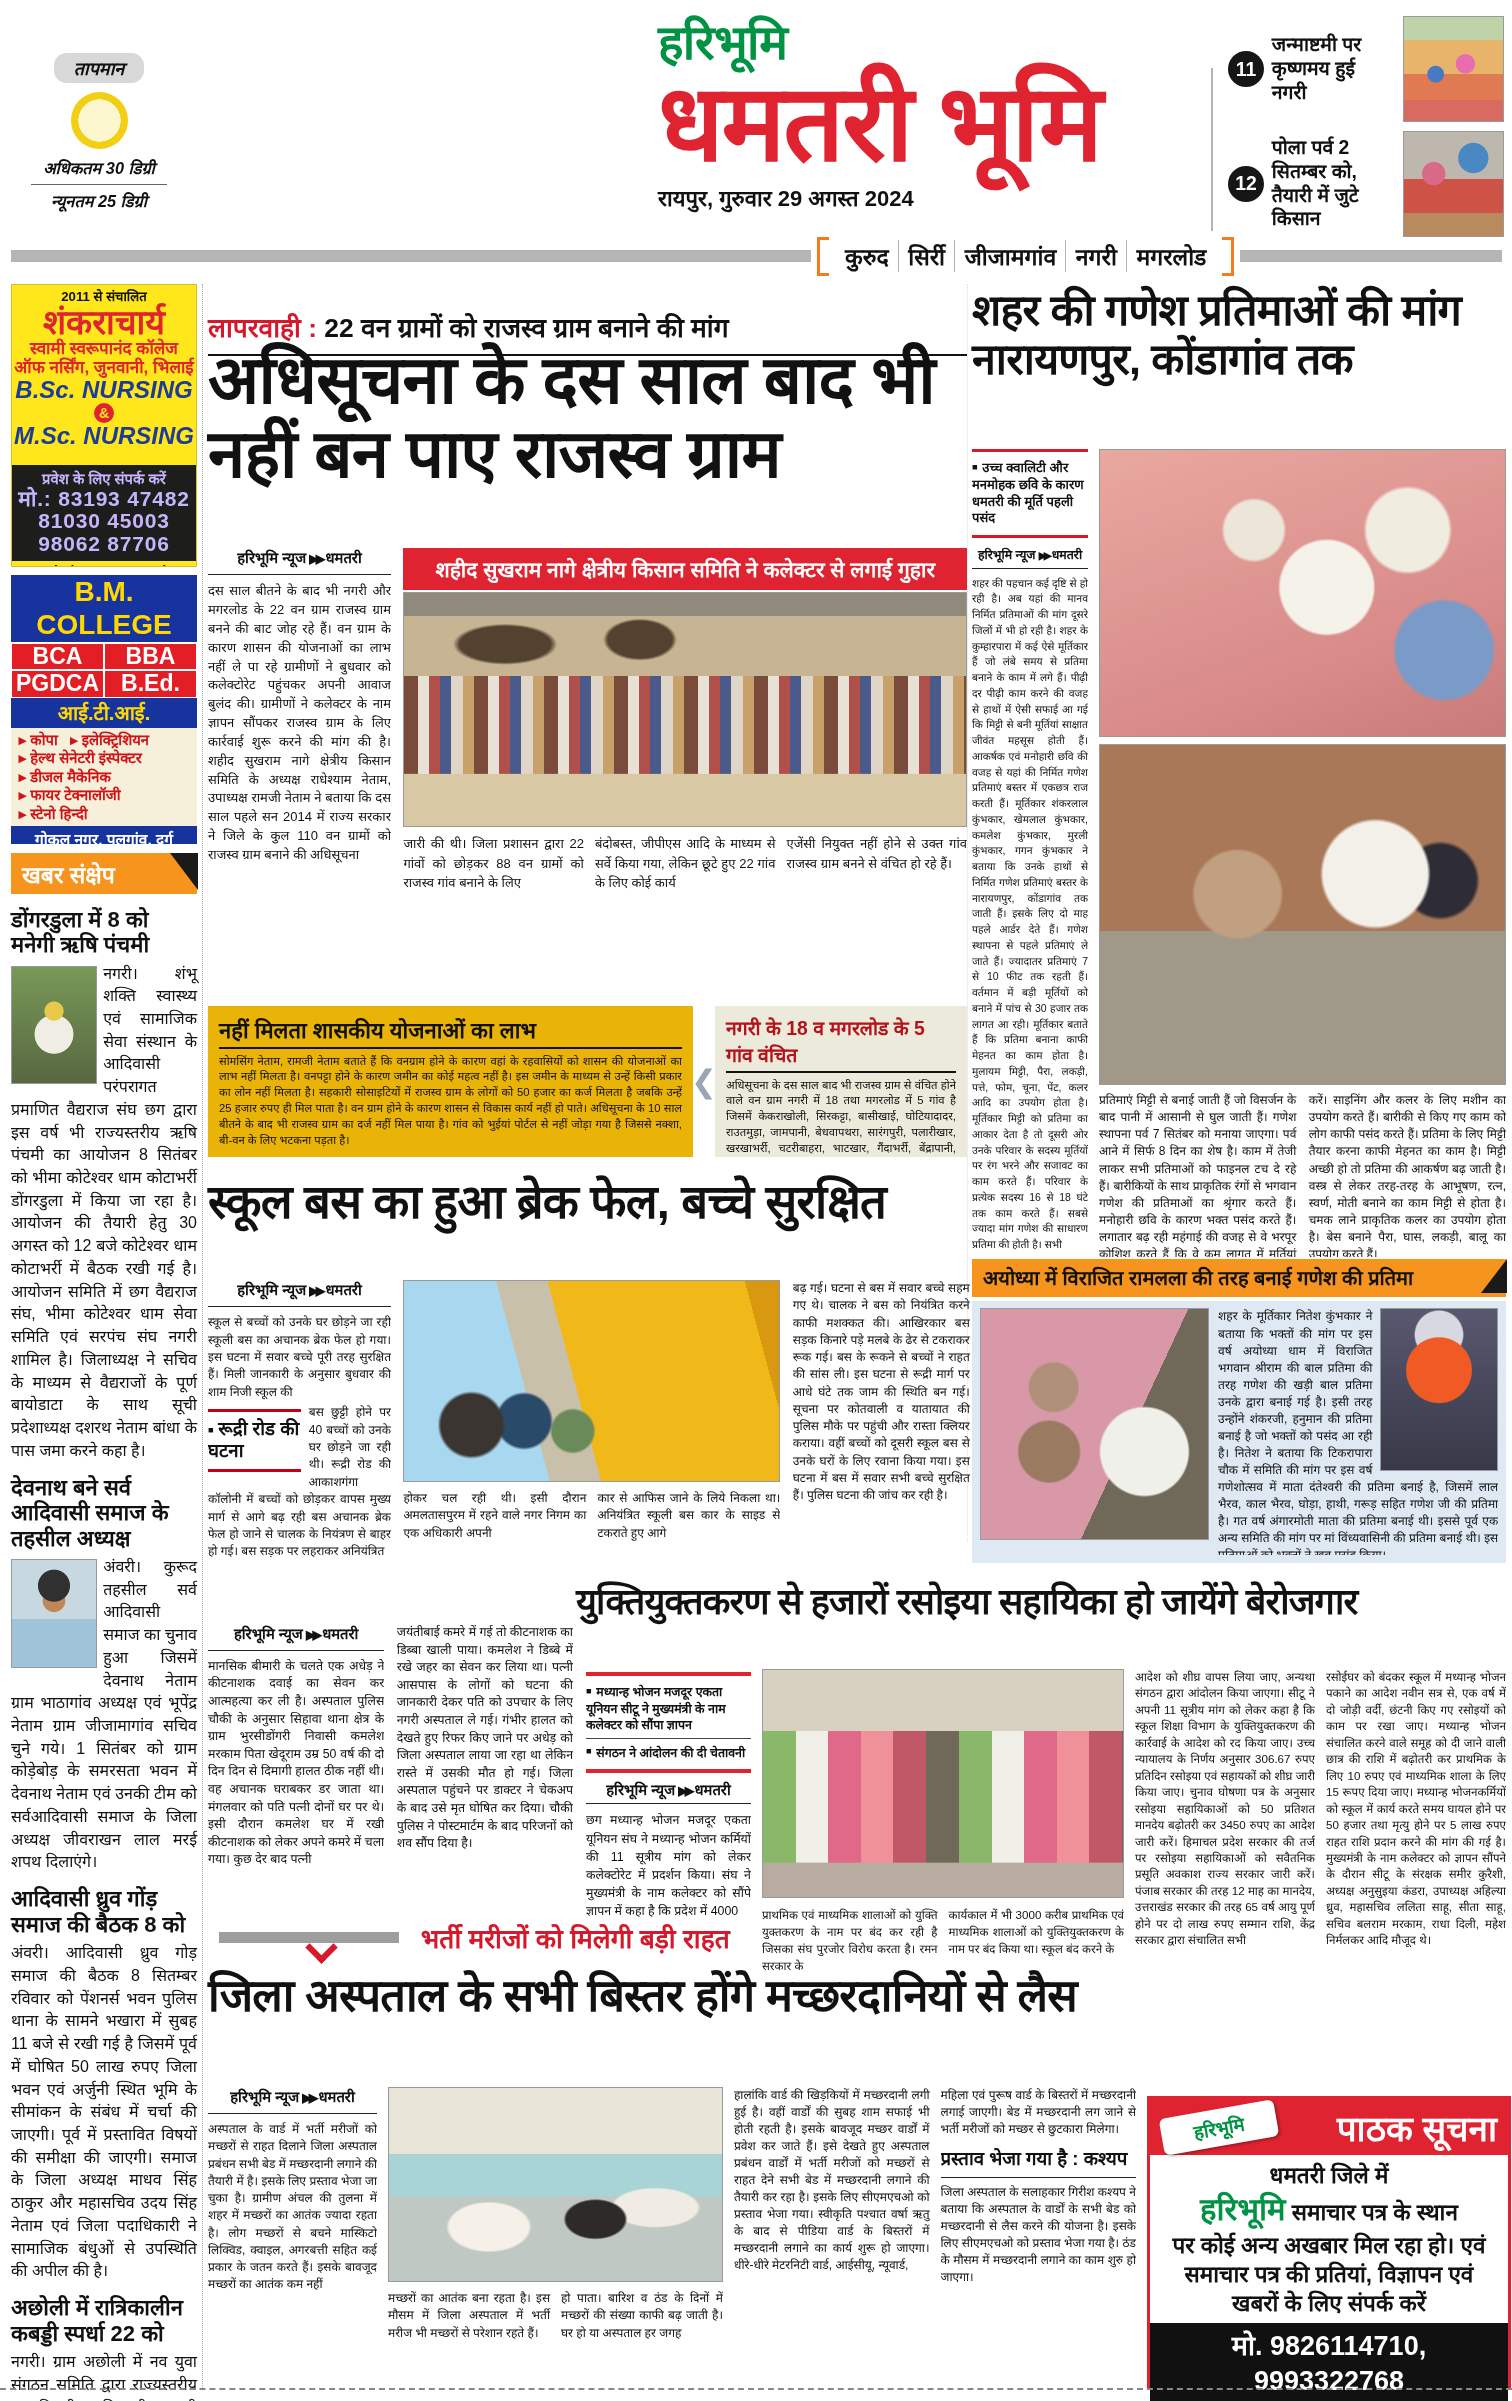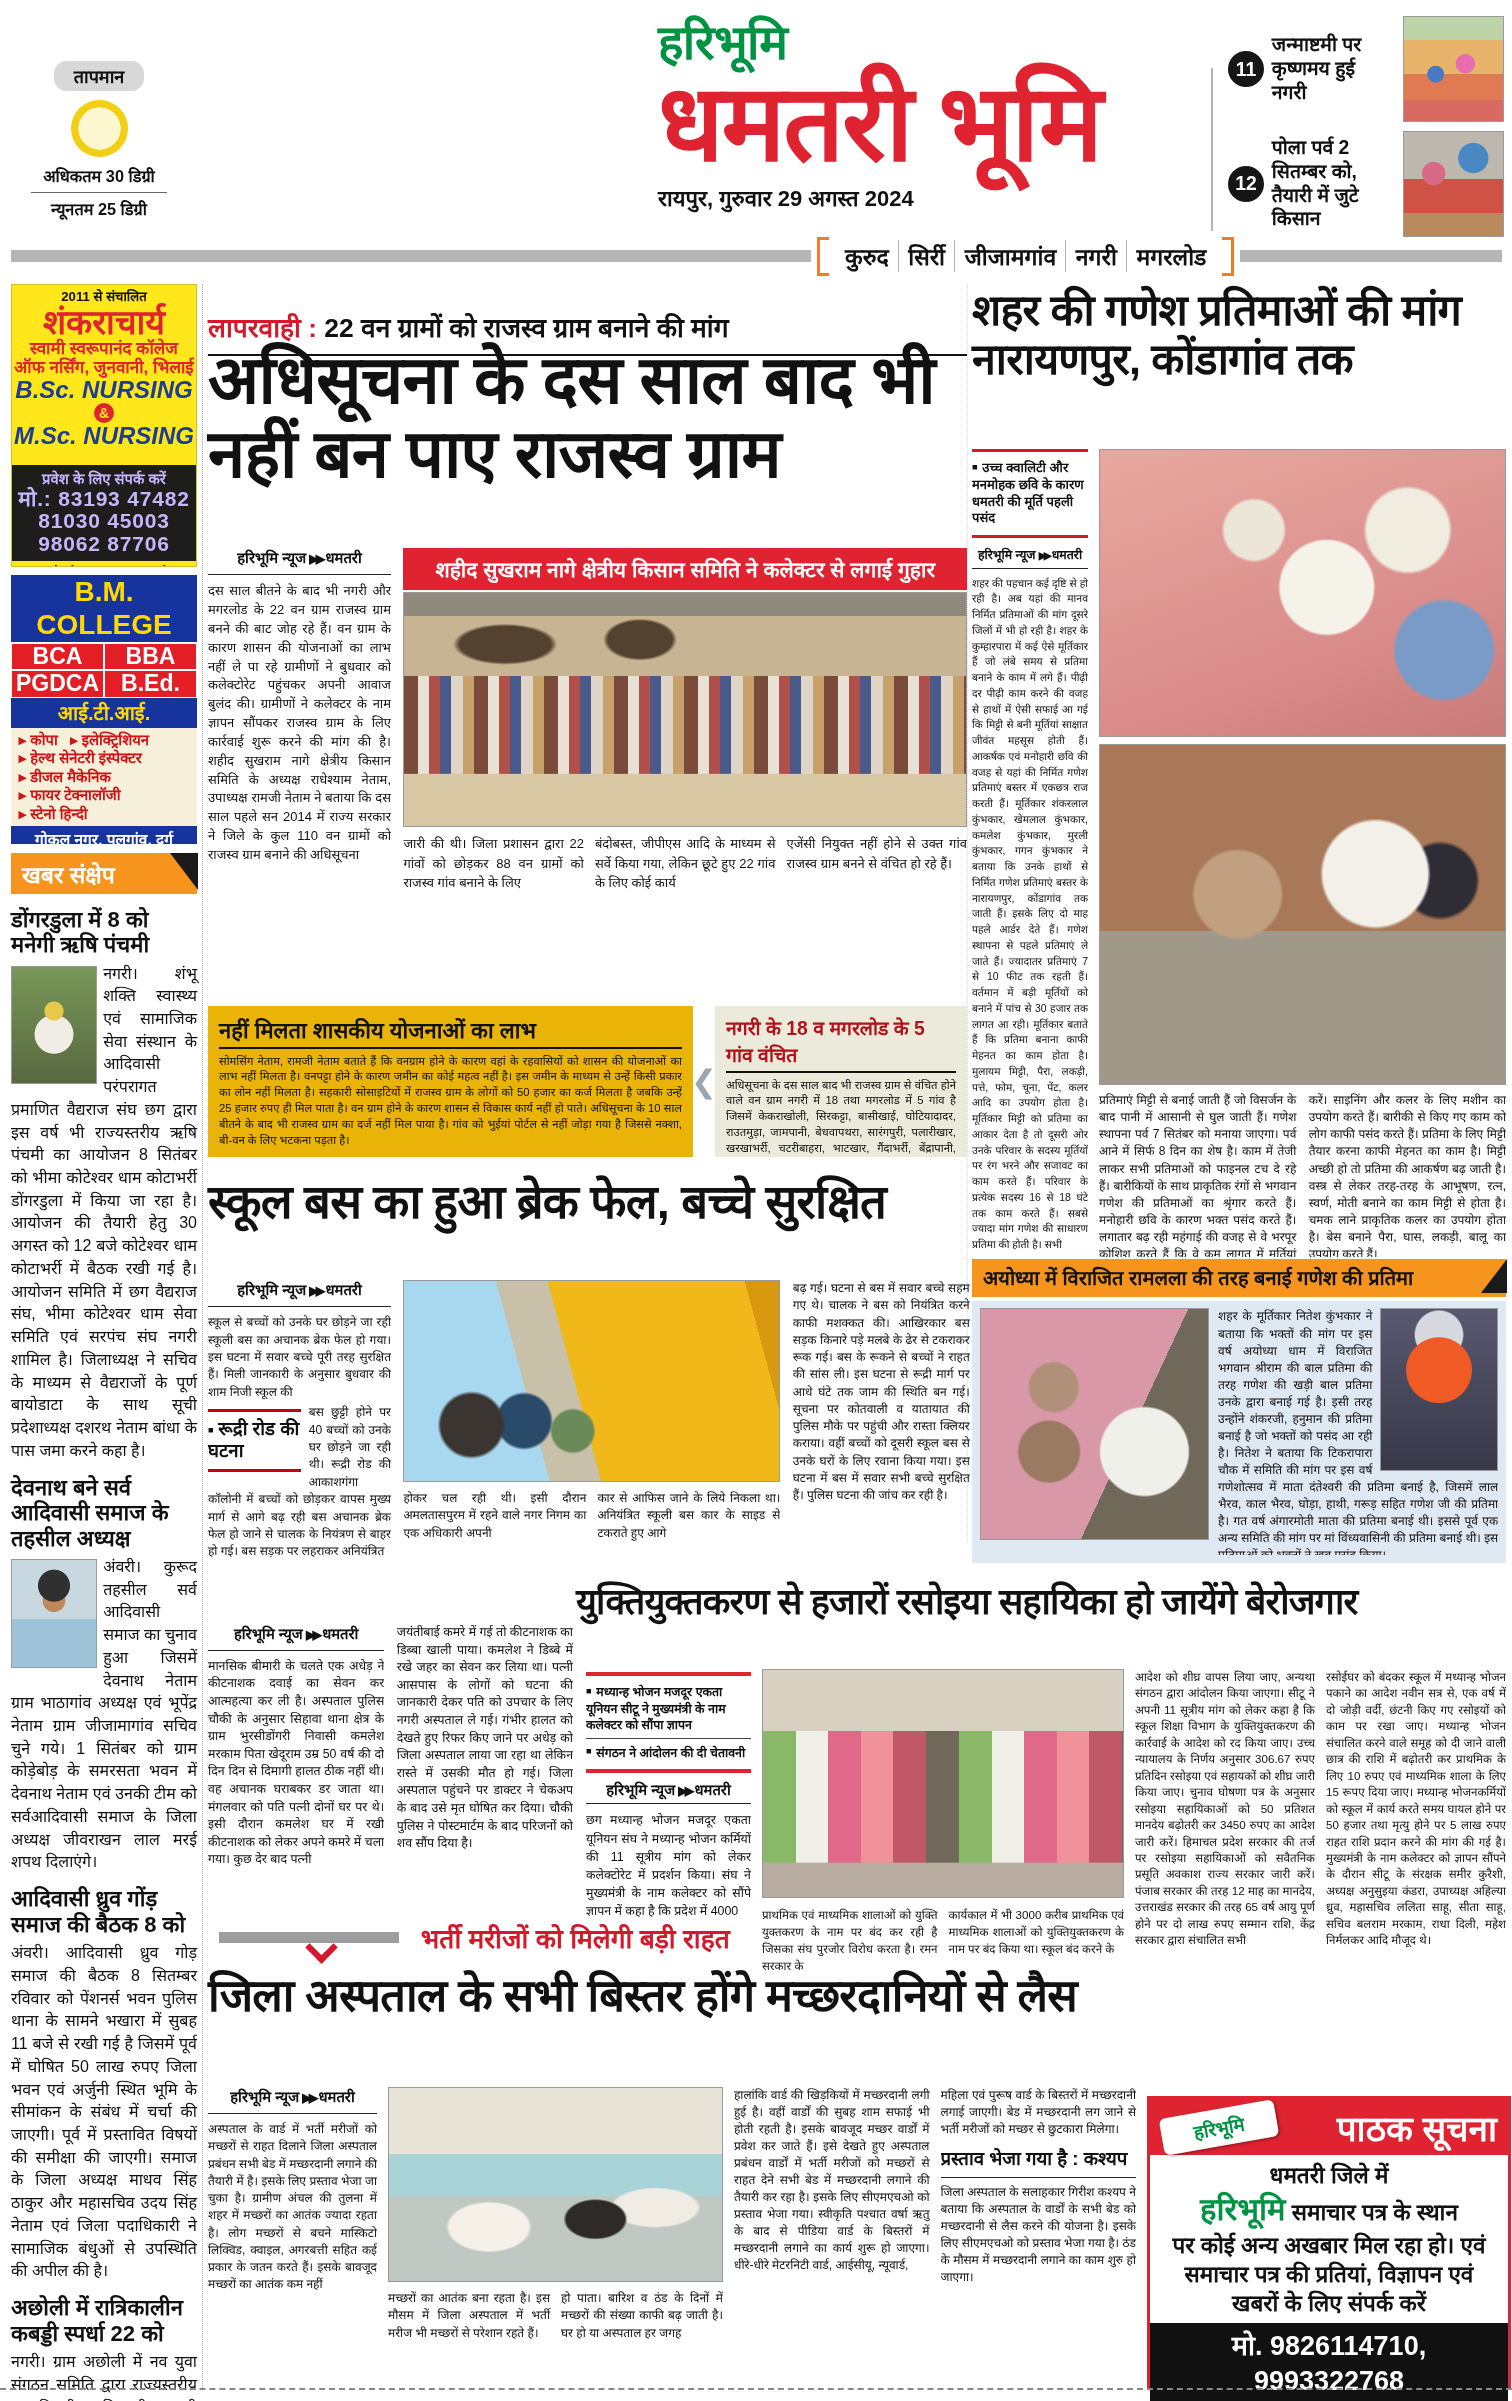--- a/index.html
+++ b/index.html
@@ -4,21 +4,21 @@
 <style>
   html,body{margin:0;padding:0;background:#e8e8e8;}
   #page{position:relative;width:1512px;height:2401px;background:#fff;margin:0 auto;
         font-family:"Liberation Sans",sans-serif;color:#111;overflow:hidden;}
   .abs{position:absolute;}
   .photo{border:0.8px solid #9a9a9a;flex:none;}
   .jt{text-align:justify;}
   .ov{overflow:hidden;}
 
   
-  .temp{left:31px;top:61px;width:136px;text-align:center;}
+  .temp{left:31px;top:53px;width:136px;text-align:center;font-style:italic;}
   .temp-pill{display:inline-block;background:#d8d8d8;border-radius:12.4px;padding:3.1px 20px;font-size:18px;font-weight:700;}
   .sun{width:57px;height:57px;margin:9.3px auto 4.7px;border-radius:50%;
        background:radial-gradient(circle,#fdf7cf 0 52%,#f2cf14 53% 72%,transparent 73%),
        repeating-conic-gradient(#e8c414 0 14deg,transparent 14deg 30deg);}
   .temp-max{font-size:16.3px;font-weight:700;padding:3.1px 0 4.7px;}
   .temp-min{font-size:16.3px;font-weight:700;border-top:1.6px solid #666;padding-top:4.7px;}
   .masthead{left:658px;top:7.8px;width:691px;}
   .brand{font-size:48px;font-weight:800;color:#019344;letter-spacing:-0.8px;}
   .mast-title{font-size:107px;font-weight:800;color:#e02330;line-height:.95;letter-spacing:-2.3px;}
   .dateline{font-size:22px;font-weight:700;margin-top:7.8px;}

